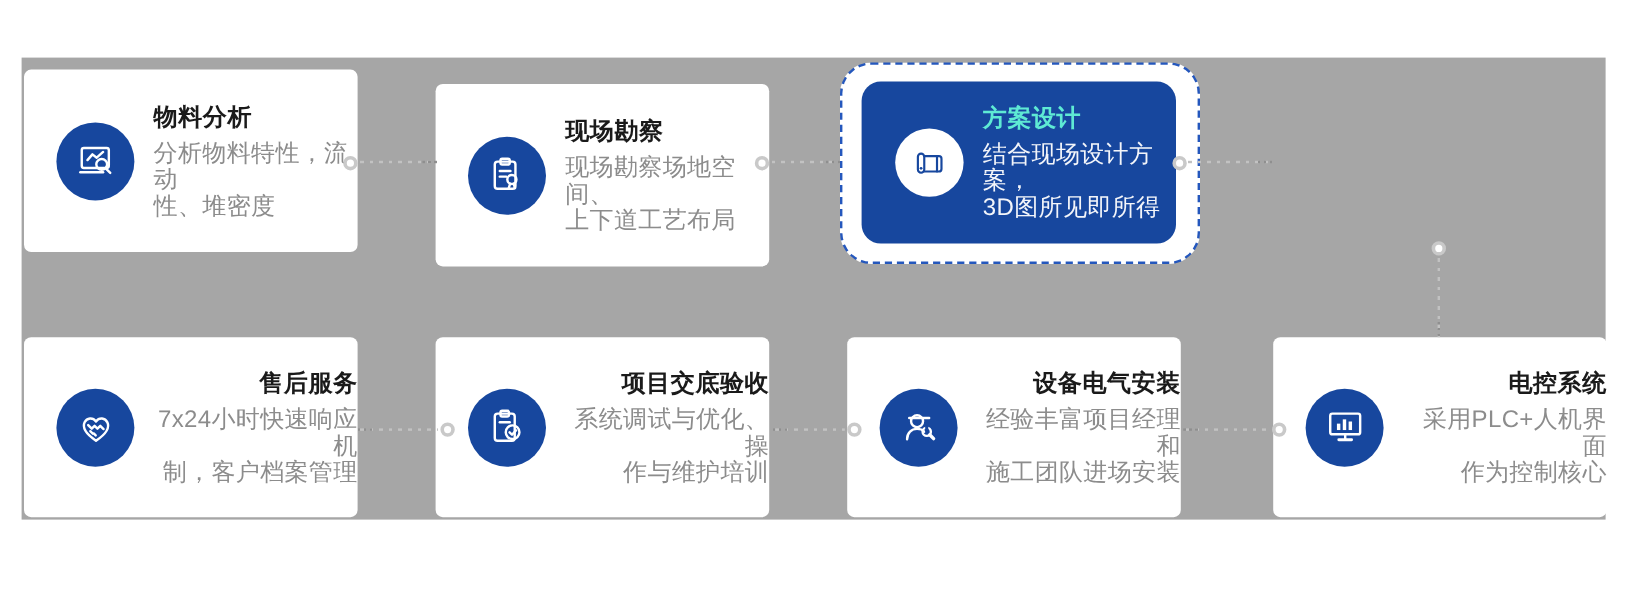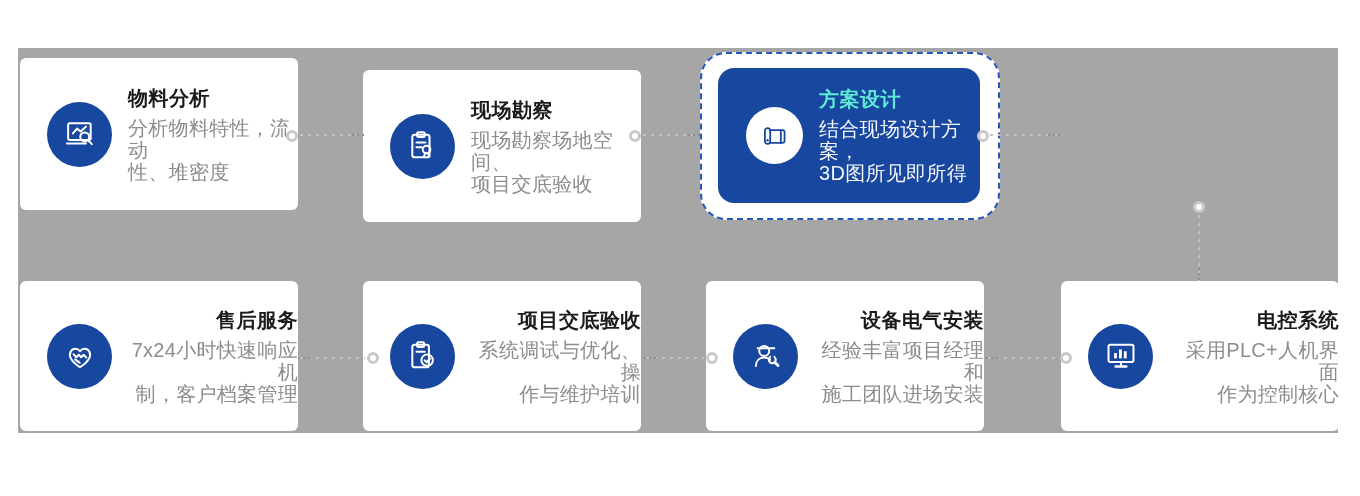--- a/index.html
+++ b/index.html
@@ -89,21 +89,21 @@
         <line x1="10.5" y1="13" x2="18" y2="13"></line>
         <line x1="10.5" y1="17" x2="15" y2="17"></line>
         <circle cx="19" cy="19" r="3.2"></circle>
         <line x1="17.8" y1="21.9" x2="16.8" y2="25"></line>
         <line x1="20.2" y1="21.9" x2="21.2" y2="25"></line>
       </svg>
     </div>
     <div class="card-text">
       <div class="card-title">现场勘察</div>
       <div class="card-desc">现场勘察场地空间、
-项目交底验收</div>
+上下道工艺布局</div>
     </div>
   </div>
 
   <div class="hl-outer">
     <div class="hl-inner">
       <div class="icon-circle">
         <svg viewBox="0 0 32 32" width="34" height="34" fill="none" stroke="currentColor" stroke-width="1.7" stroke-linecap="round" stroke-linejoin="round">
           <rect x="6.5" y="8.5" width="5" height="15" rx="2.5"></rect>
           <circle cx="9" cy="20" r="1.1" fill="currentColor" stroke="none"></circle>
           <path d="M11.5 10.5 h11.5 a2 2 0 0 1 2 2 v8 a2 2 0 0 1 -2 2 h-11.5"></path>

